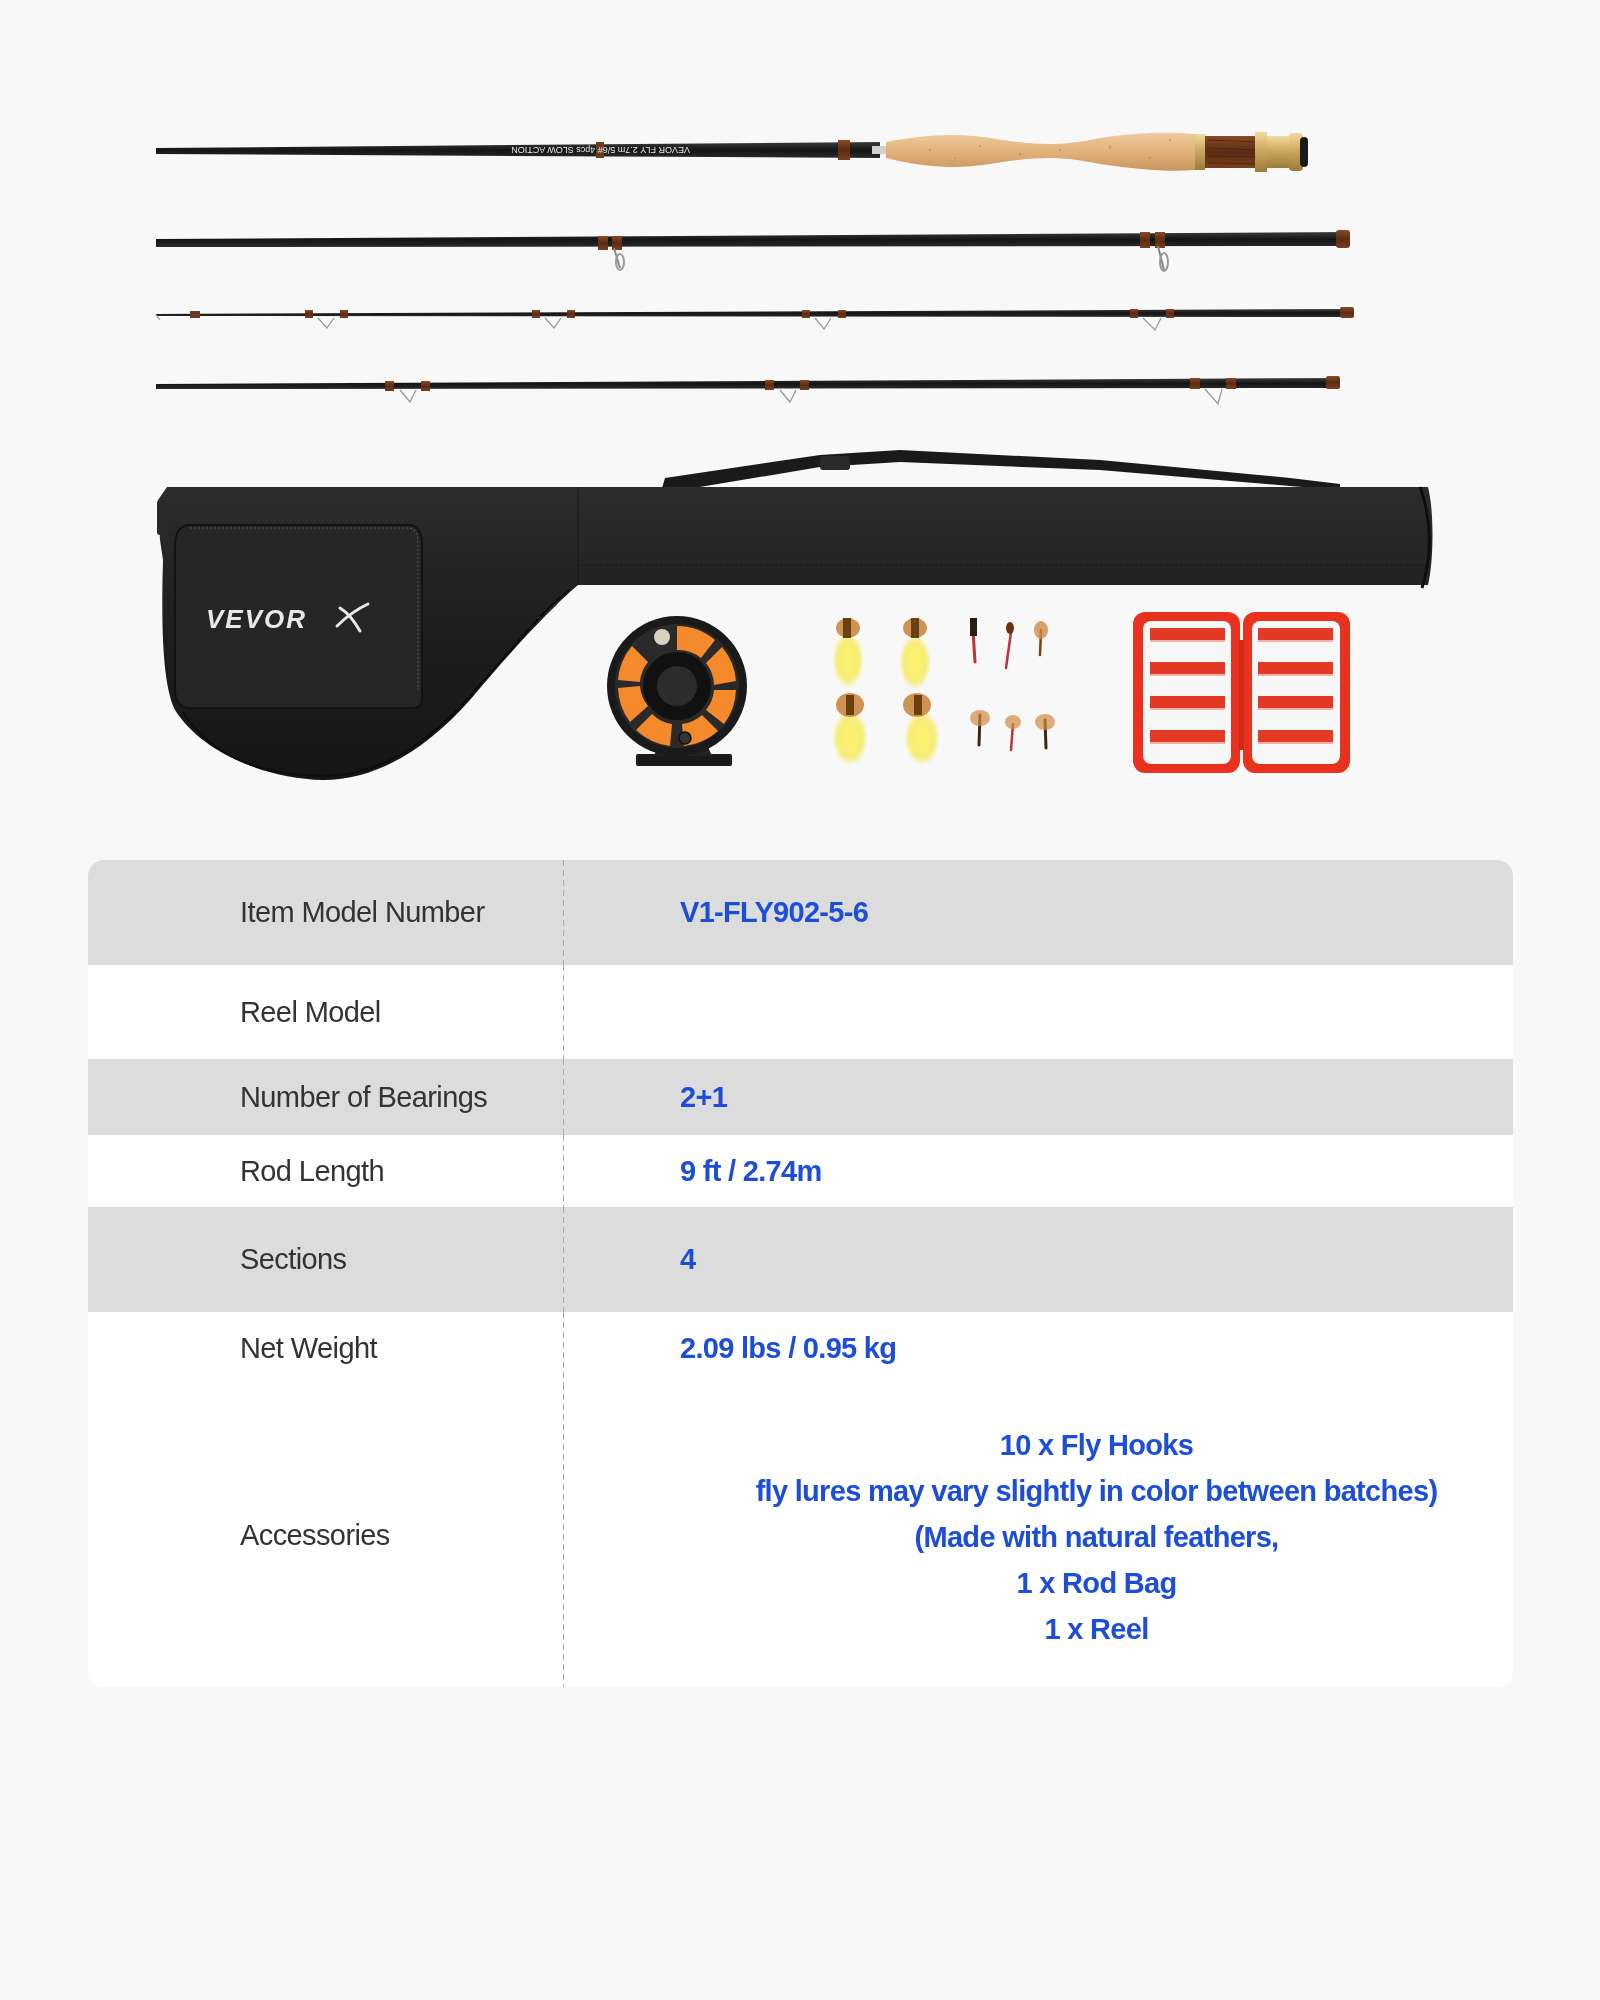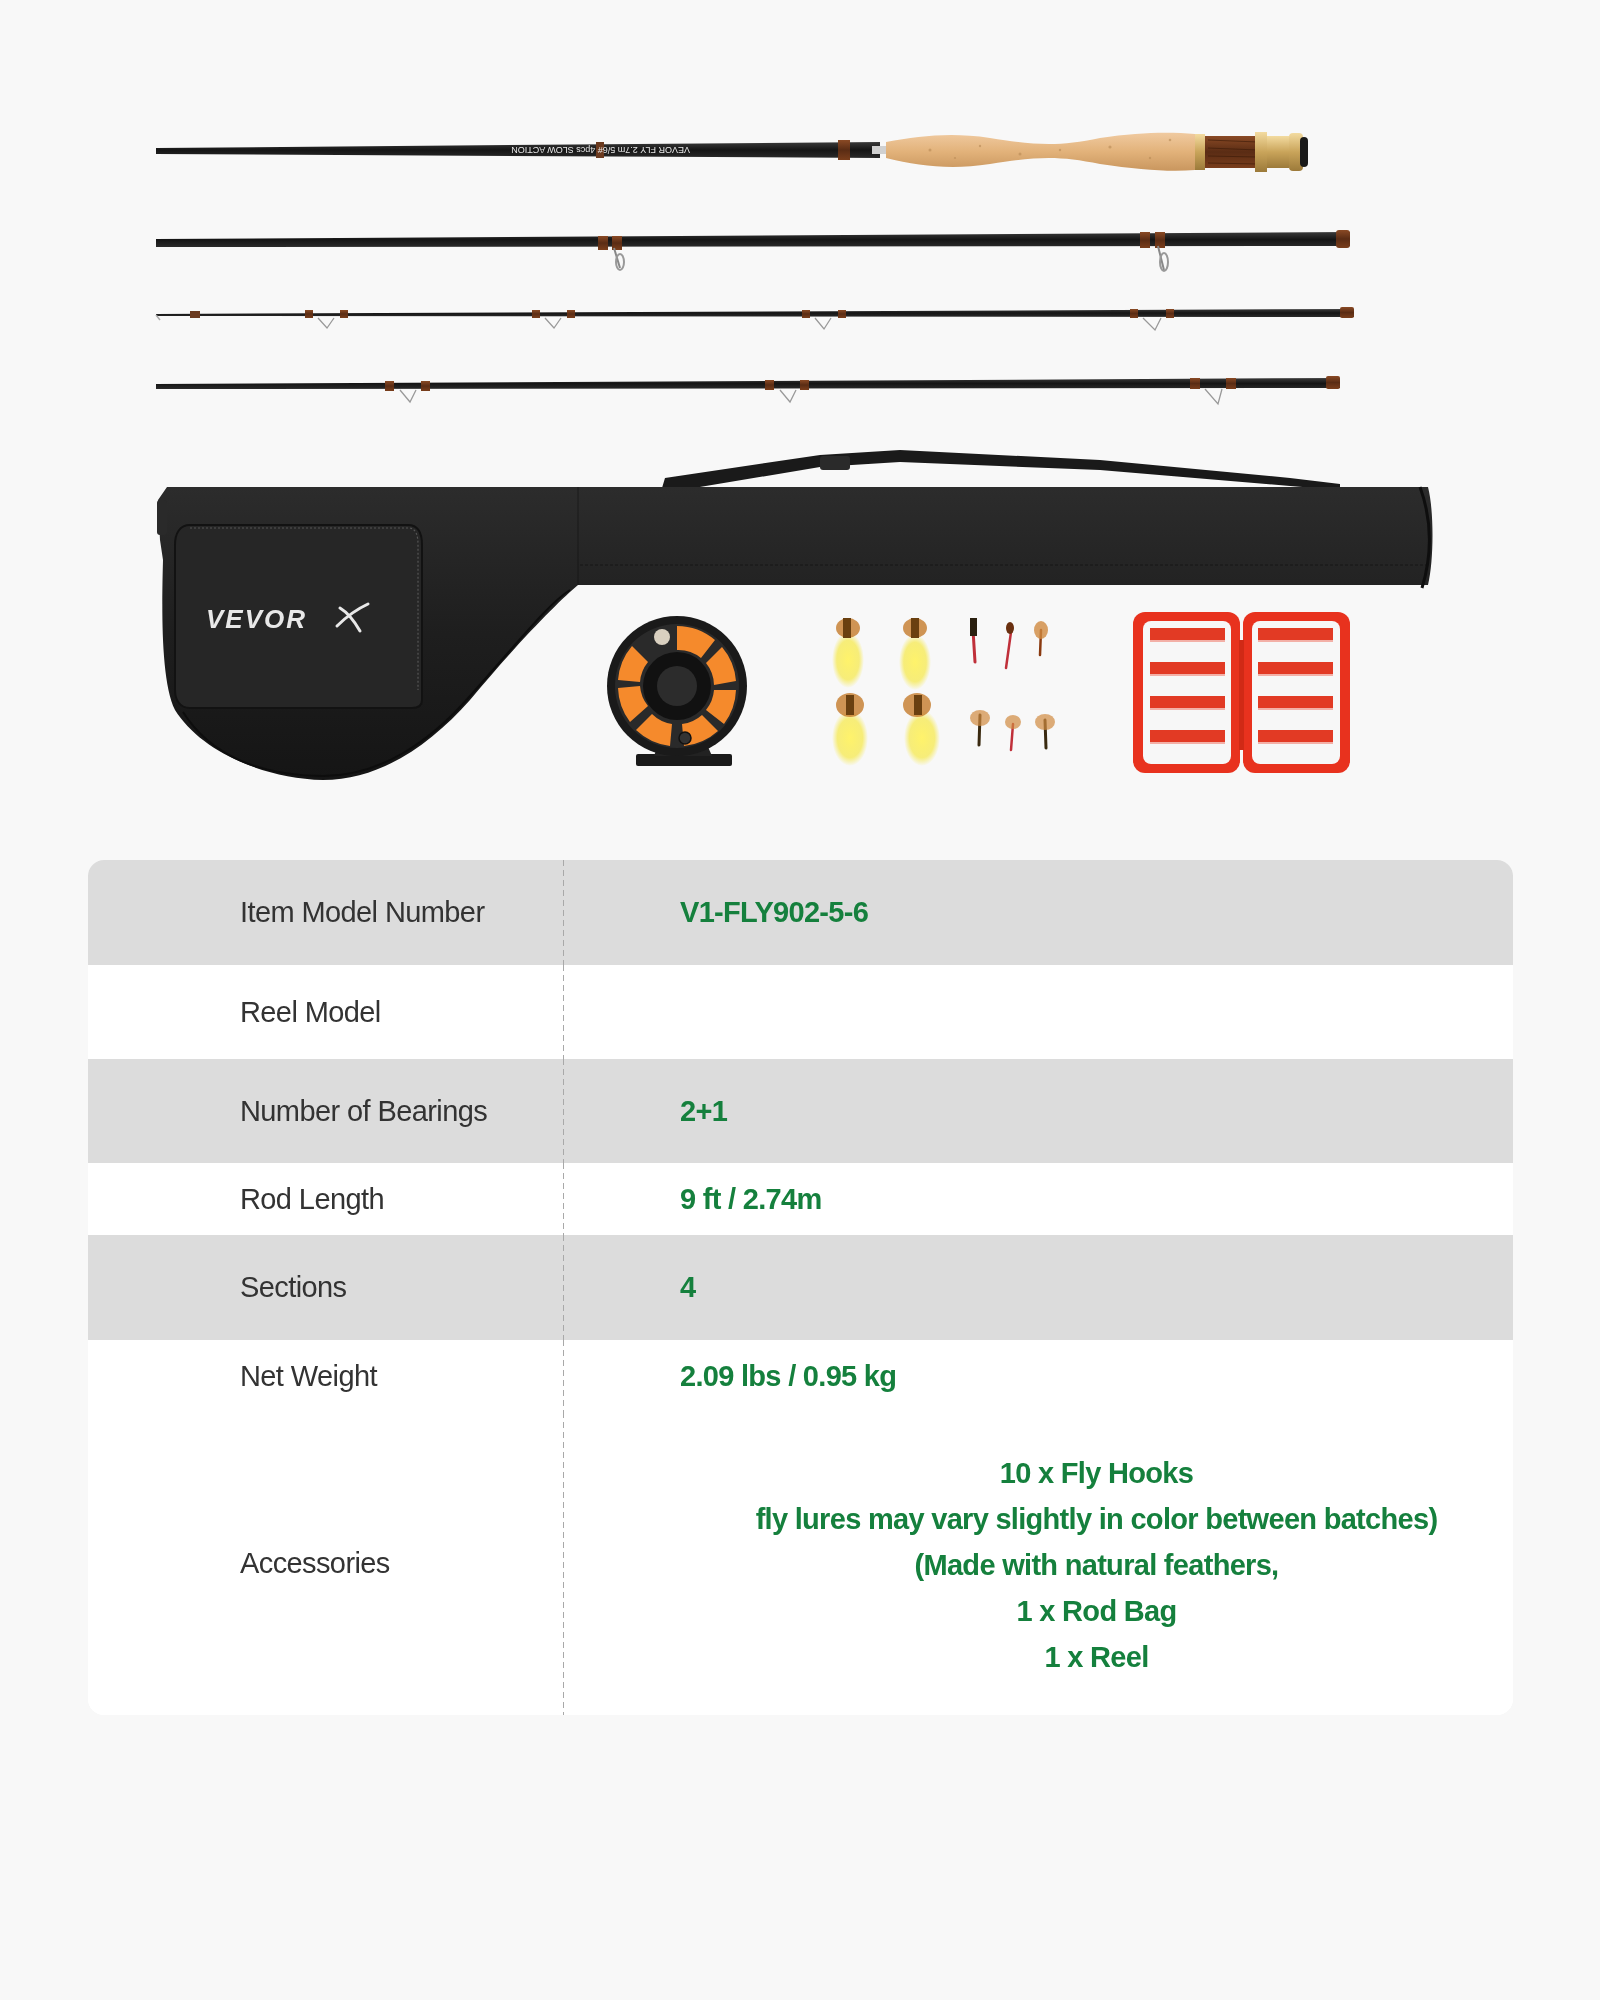--- a/index.html
+++ b/index.html
@@ -37,21 +37,21 @@
     color: #333333;
     letter-spacing: -0.6px;
     margin-left: 30px;
   }
   .spec-value {
     flex: 1;
     box-sizing: border-box;
     padding-left: 87px;
     font-size: 29px;
     font-weight: bold;
-    color: #15803d;
+    color: #1d4ed8;
     letter-spacing: -0.7px;
   }
   .spec-value .line { display: block; line-height: 46px; text-align: center; }
   .divider {
     position: absolute;
     left: 475px; top: 0; bottom: 0;
     width: 1px;
     background-image: linear-gradient(to bottom, #a9a9a9 0, #a9a9a9 6px, transparent 6px, transparent 10px);
     background-size: 1px 10px;
   }
@@ -291,21 +291,21 @@
 <div class="spec-table">
   <div class="spec-row gray" style="height:105px">
     <div class="spec-label">Item Model Number</div>
     <div class="spec-value">V1-FLY902-5-6</div>
     <div class="divider"></div>
   </div>
   <div class="spec-row white" style="height:94px">
     <div class="spec-label">Reel Model</div>
     <div class="divider"></div>
   </div>
-  <div class="spec-row gray" style="height:104px">
+  <div class="spec-row gray" style="height:76px">
     <div class="spec-label">Number of Bearings</div>
     <div class="spec-value">2+1</div>
     <div class="divider"></div>
   </div>
   <div class="spec-row white" style="height:72px">
     <div class="spec-label">Rod Length</div>
     <div class="spec-value">9 ft / 2.74m</div>
     <div class="divider"></div>
   </div>
   <div class="spec-row gray" style="height:105px">

